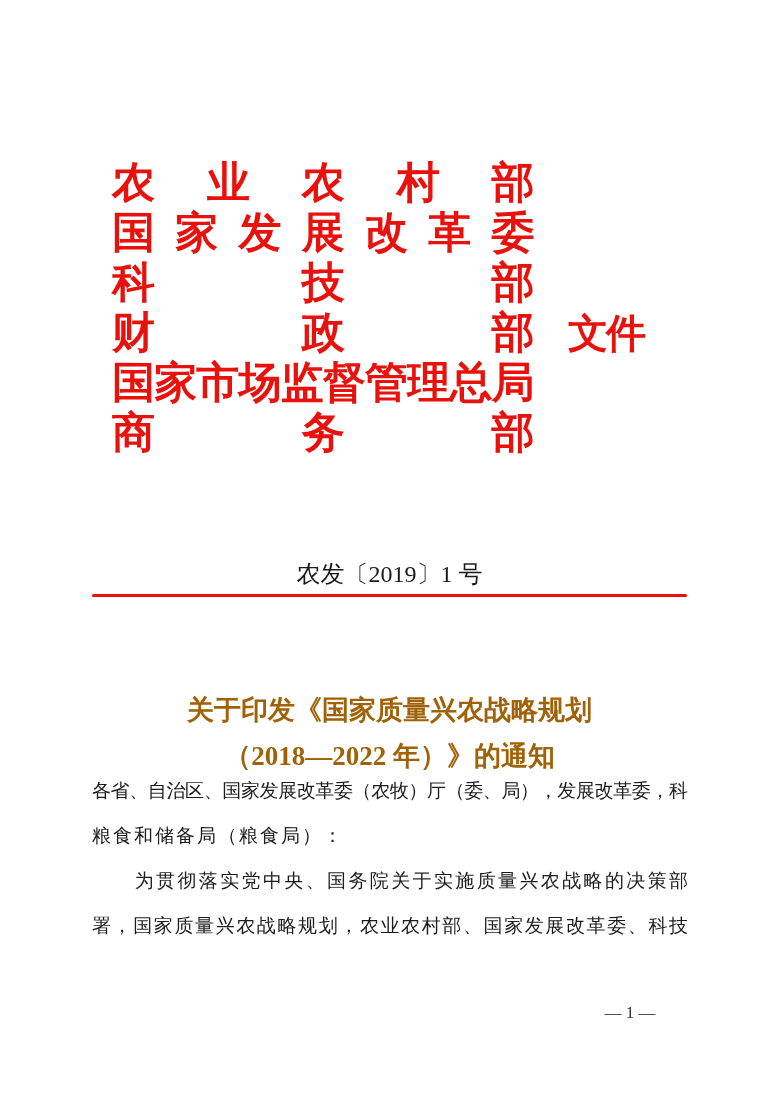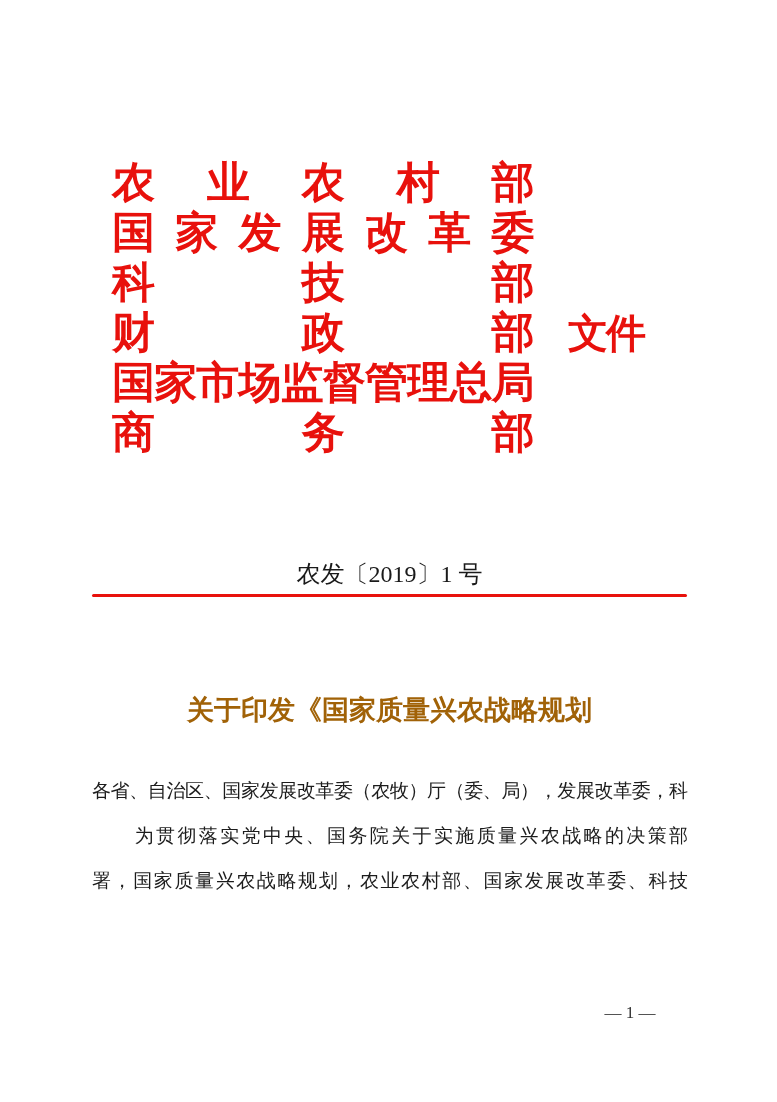--- a/index.html
+++ b/index.html
@@ -129,23 +129,25 @@
   </div>
 
   <div class="wenjian">文件</div>
 
   <div class="docnum">农发〔2019〕1 号</div>
 
   <div class="redline"></div>
 
   <div class="title-block">
     <div>关于印发《国家质量兴农战略规划</div>
+    <div>（2018—2022 年）》的通知</div>
   </div>
 
   <div class="body-block">
     <div class="bline just">各省、自治区、国家发展改革委（农牧）厅（委、局），发展改革委，科</div>
+    <div class="bline plain">粮食和储备局（粮食局）：</div>
     <div class="bline just">　　为贯彻落实党中央、国务院关于实施质量兴农战略的决策部</div>
     <div class="bline just">署，国家质量兴农战略规划，农业农村部、国家发展改革委、科技</div>
   </div>
 
   <div class="pagenum">— 1 —</div>
 
 </div>
 
 </body></html>

